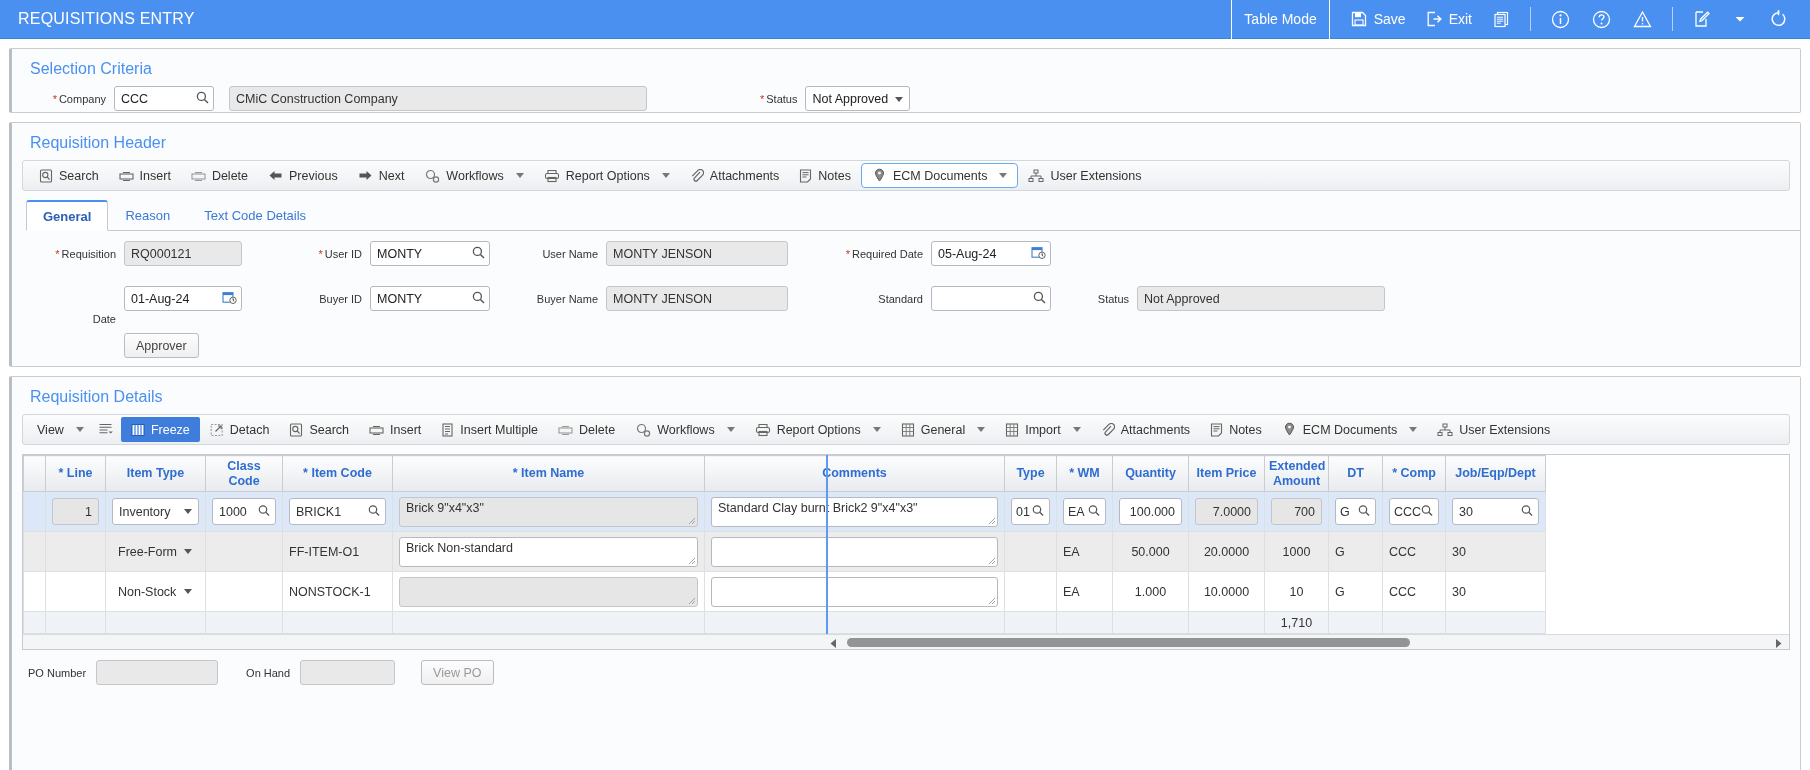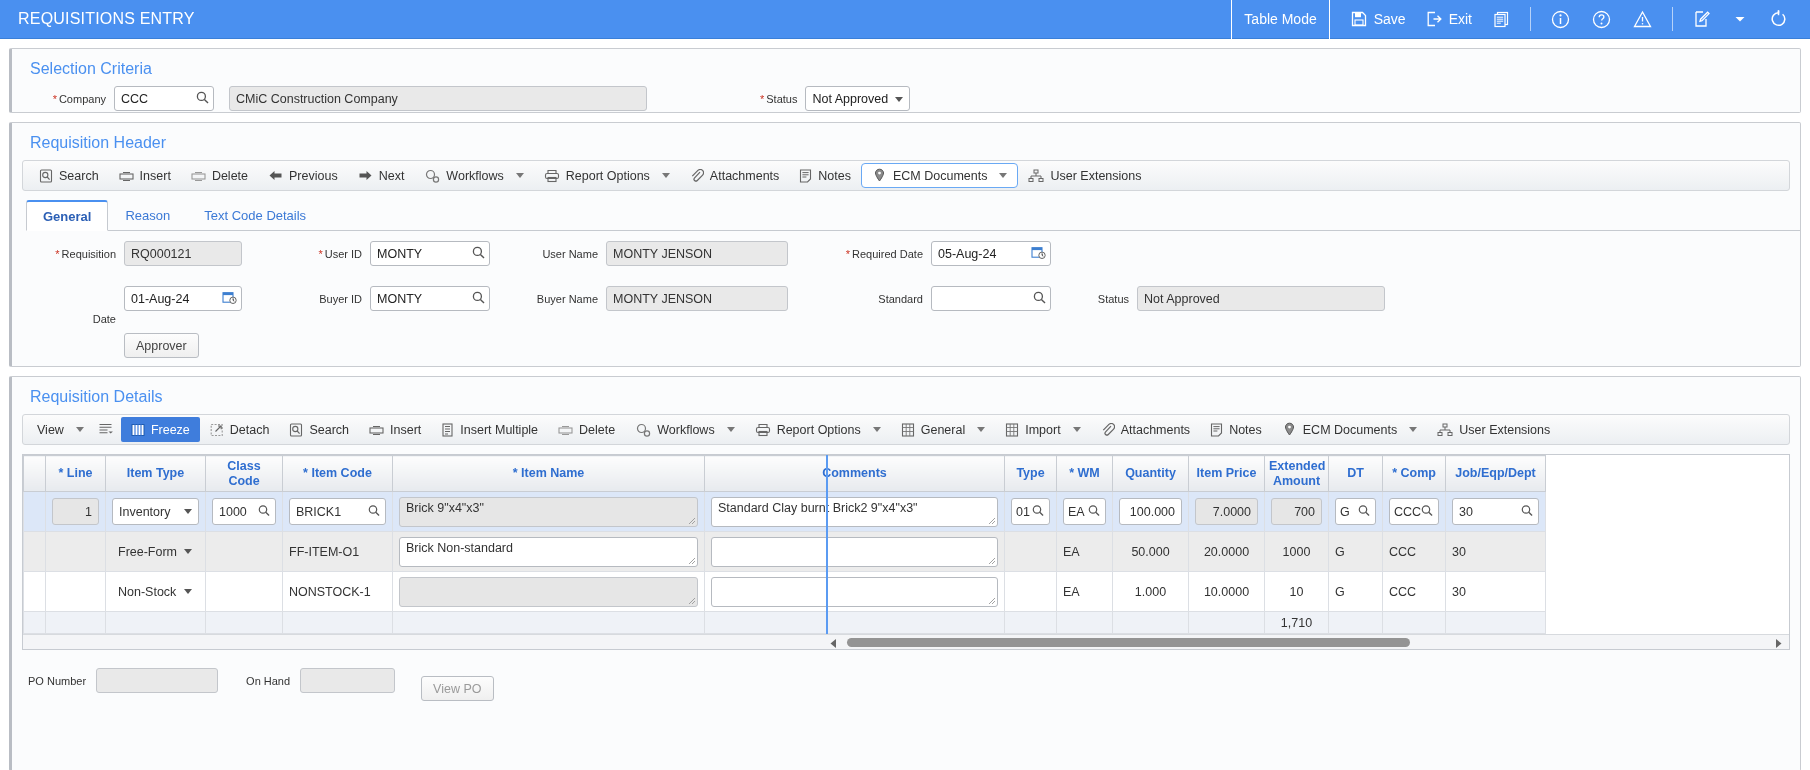--- a/index.html
+++ b/index.html
@@ -793,18 +793,18 @@
               </svg>
           </span>
         </div>
       </div>
 
       <div class="footrow">
         <div class="lbl">PO Number</div>
         <div class="inp ro" style="width:122px;"></div>
         <div class="lbl" style="margin-left:18px;">On Hand</div>
         <div class="inp ro" style="width:95px;"></div>
-        <div class="btn-std" style="margin-left:16px; color:#9a9a9a;margin-top:16px;">View PO</div>
+        <div class="btn-std" style="margin-left:16px; color:#9a9a9a;">View PO</div>
       </div>
     </div>
   </div>
 
 </div>
 
 </body></html>

